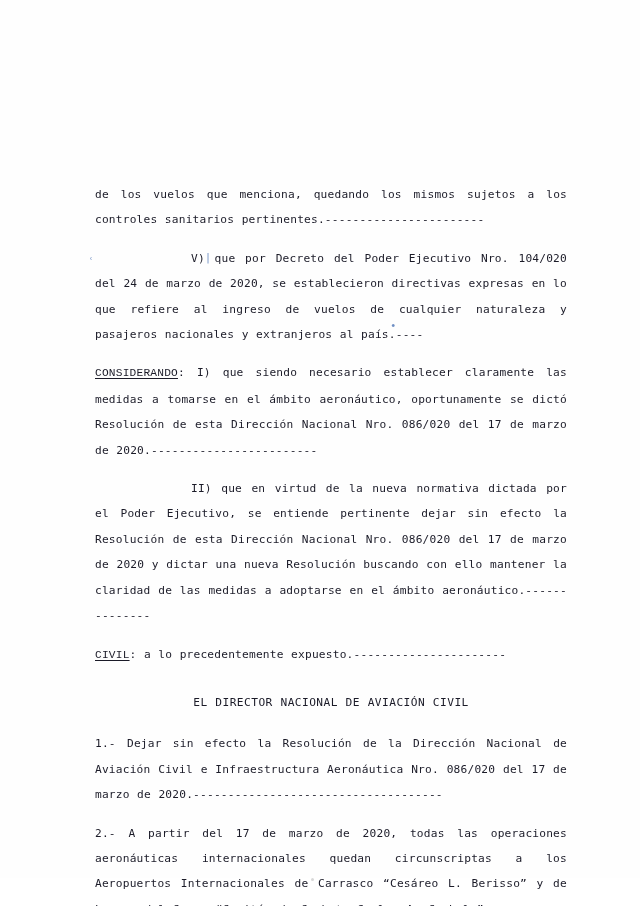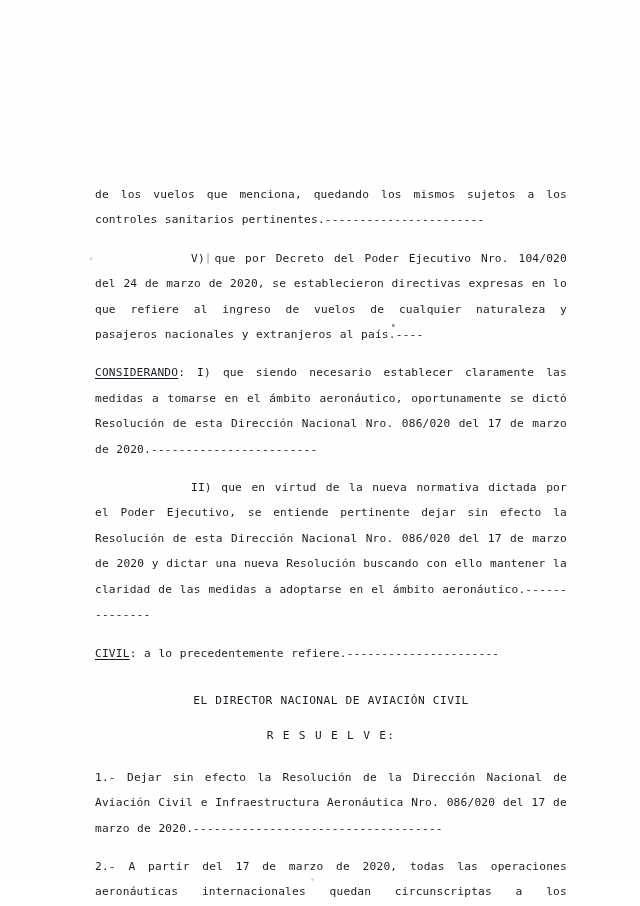--- a/index.html
+++ b/index.html
@@ -39,20 +39,21 @@
   }
   .para.hang {
     text-indent: 96px;
   }
   .para + .para {
     margin-top: 13px;
   }
   .underline {
     text-decoration: underline;
     text-underline-offset: 2px;
+    font-family: Liberation Mono, monospace;
   }
   .center-block {
     margin-top: 22px;
     text-align: center;
   }
   .center-line {
     font-size: 11.2px;
     line-height: 25.4px;
     letter-spacing: 0.45px;
     word-spacing: 0.5px;
@@ -93,25 +94,24 @@
   <div class="doc-body">
 
     <p class="para">de los vuelos que menciona, quedando los mismos sujetos a los controles sanitarios pertinentes.-----------------------</p>
 
     <p class="para hang">V) que por Decreto del Poder Ejecutivo Nro. 104/020 del 24 de marzo de 2020, se establecieron directivas expresas en lo que refiere al ingreso de vuelos de cualquier naturaleza y pasajeros nacionales y extranjeros al país.----</p>
 
     <p class="para"><span class="underline">CONSIDERANDO</span><span>: I) que siendo necesario establecer claramente las medidas a tomarse en el ámbito aeronáutico, oportunamente se dictó Resolución de esta Dirección Nacional Nro. 086/020 del 17 de marzo de 2020.------------------------</span></p>
 
     <p class="para hang">II) que en virtud de la nueva normativa dictada por el Poder Ejecutivo, se entiende pertinente dejar sin efecto la Resolución de esta Dirección Nacional Nro. 086/020 del 17 de marzo de 2020 y dictar una nueva Resolución buscando con ello mantener la claridad de las medidas a adoptarse en el ámbito aeronáutico.--------------</p>
 
-    <p class="para"><span class="underline">CIVIL</span><span>: a lo precedentemente refiere.----------------------</span></p>
+    <p class="para"><span class="underline">CIVIL</span><span>: a lo precedentemente expuesto.----------------------</span></p>
 
     <div class="center-block">
       <div class="center-line">EL DIRECTOR NACIONAL DE AVIACIÓN CIVIL</div>
-      <div class="resuelve">R E S U E L V E:</div>
     </div>
 
     <div class="numbered">
       <p class="para">1.- Dejar sin efecto la Resolución de la Dirección Nacional de Aviación Civil e Infraestructura Aeronáutica Nro. 086/020 del 17 de marzo de 2020.------------------------------------</p>
       <p class="para">2.- A partir del 17 de marzo de 2020, todas las operaciones aeronáuticas internacionales quedan circunscriptas a los Aeropuertos Internacionales de Carrasco “Cesáreo L. Berisso” y de Laguna del Sauce “Capitán de Corbeta Carlos A. Curbelo”.-----------------------------------------------</p>
     </div>
 
   </div>
 
   <span class="blue-mark mark-1">ʿ</span>

